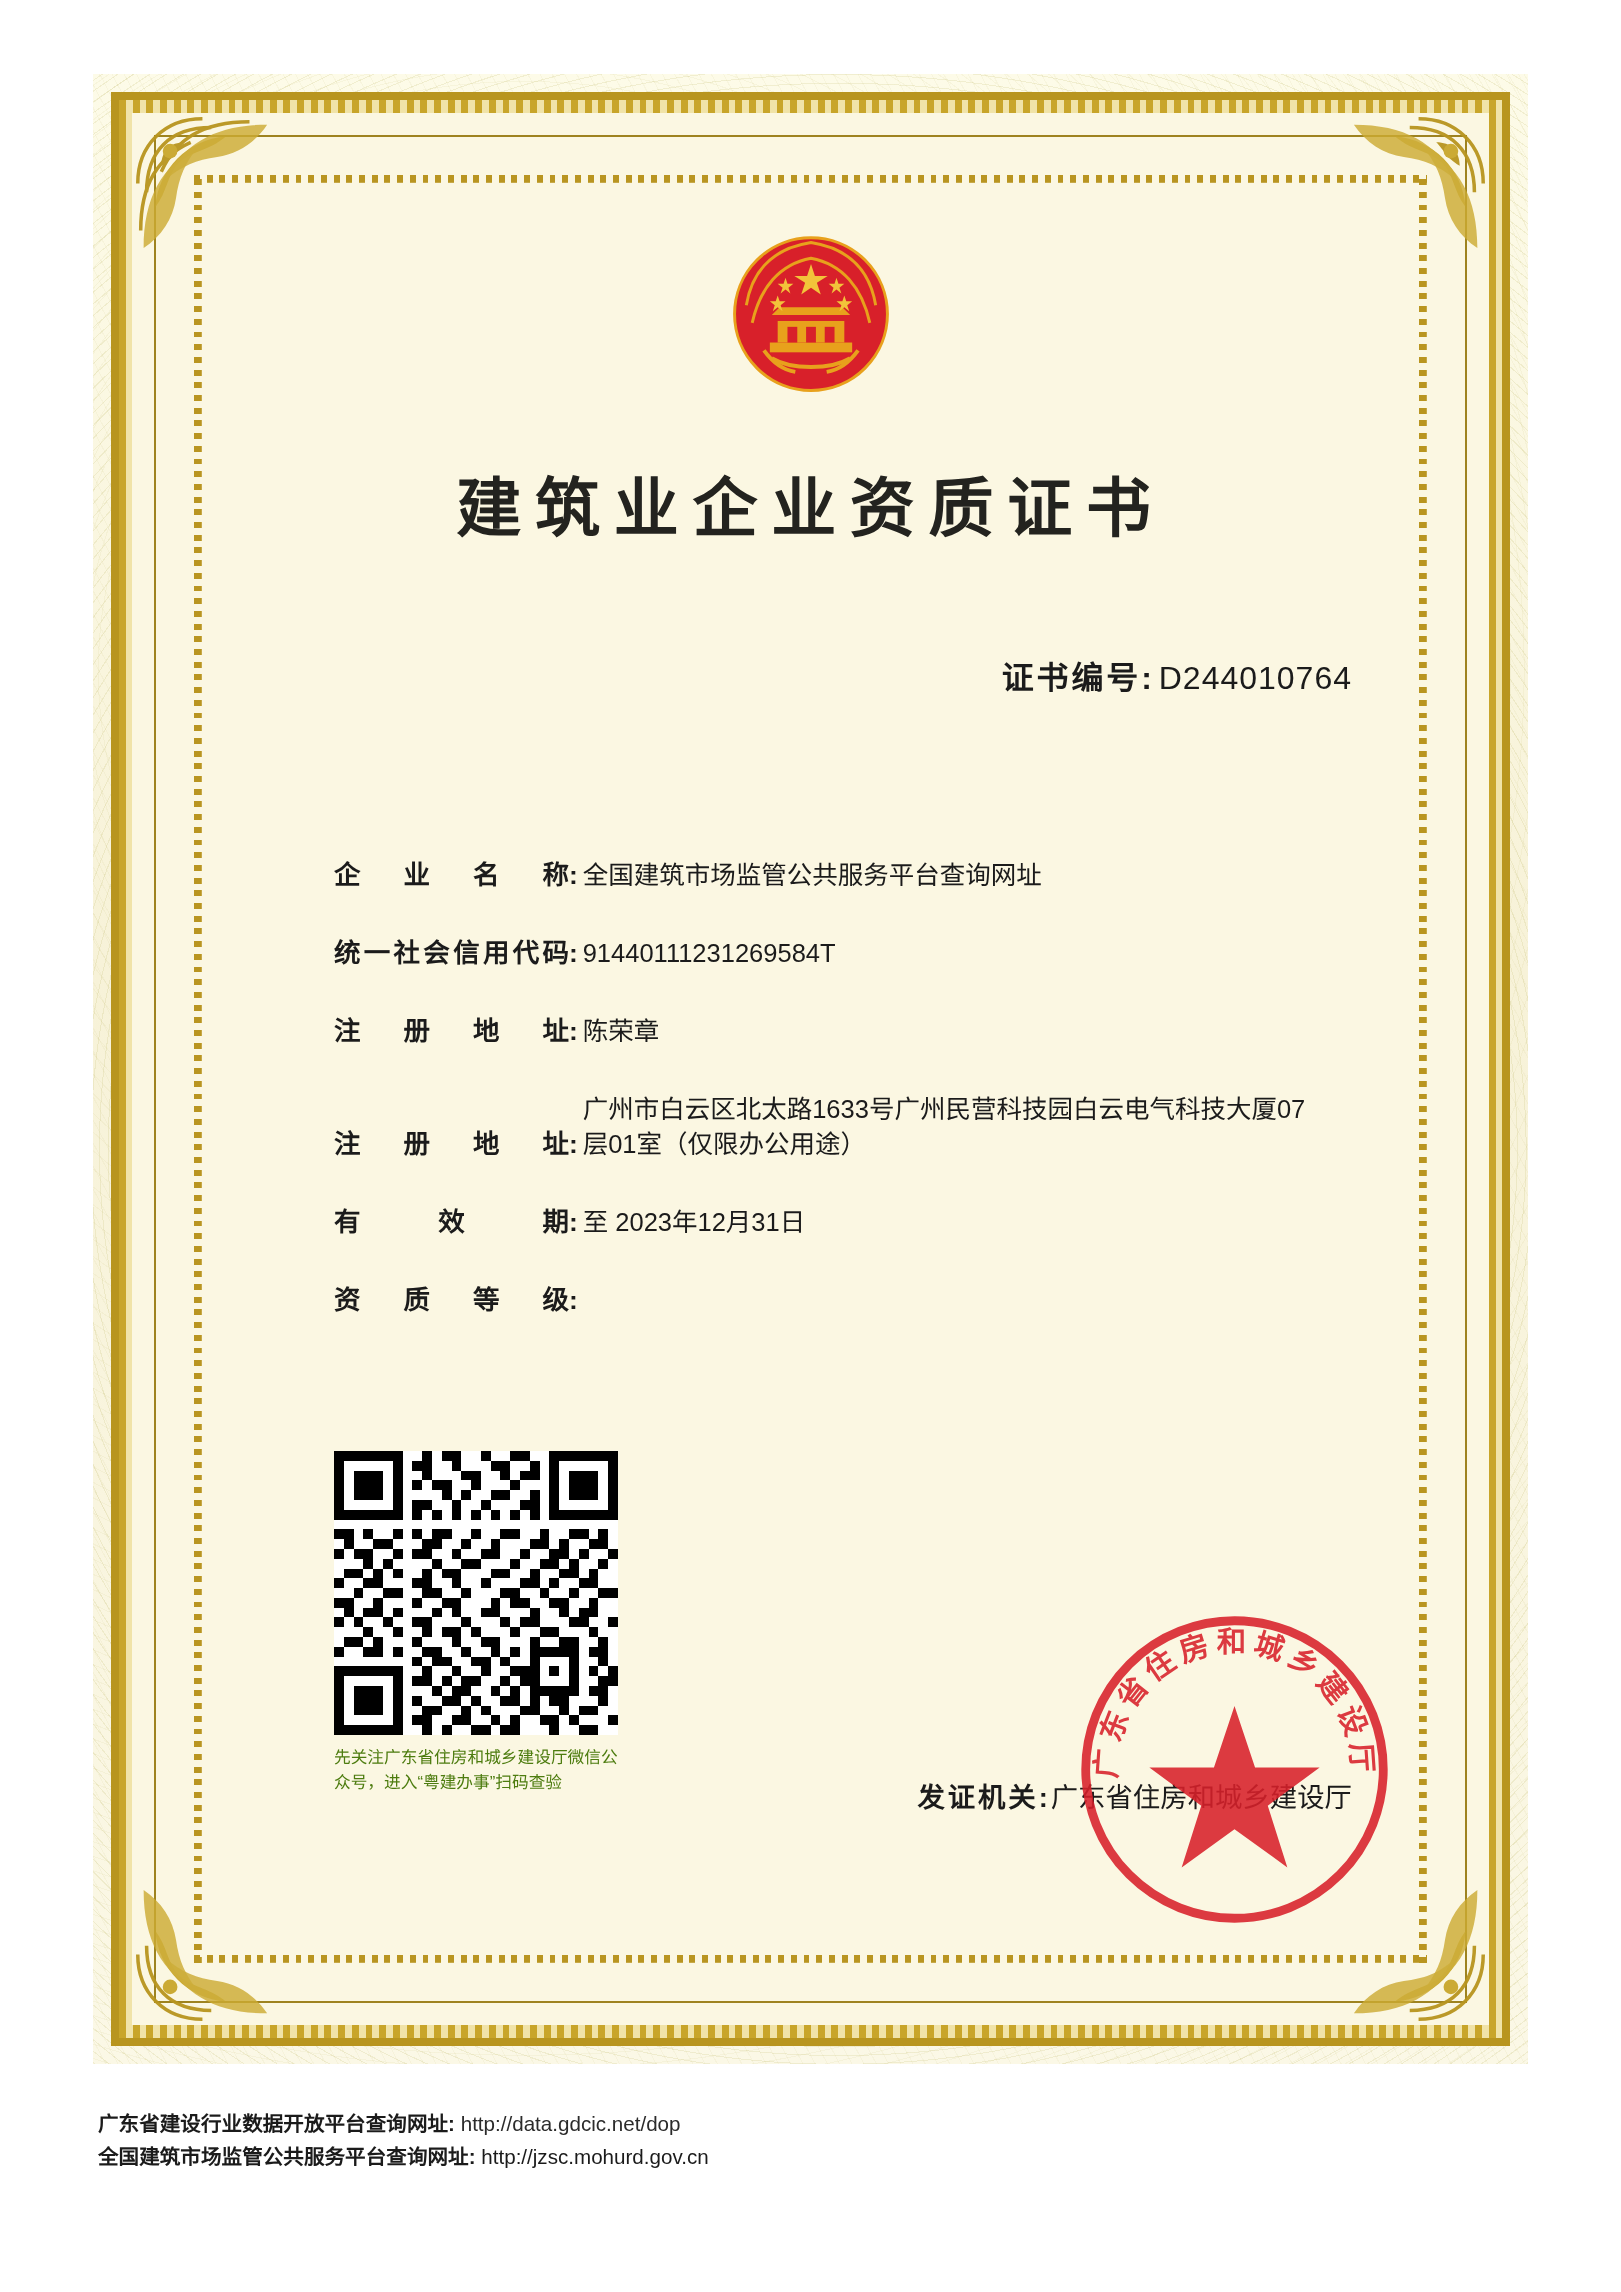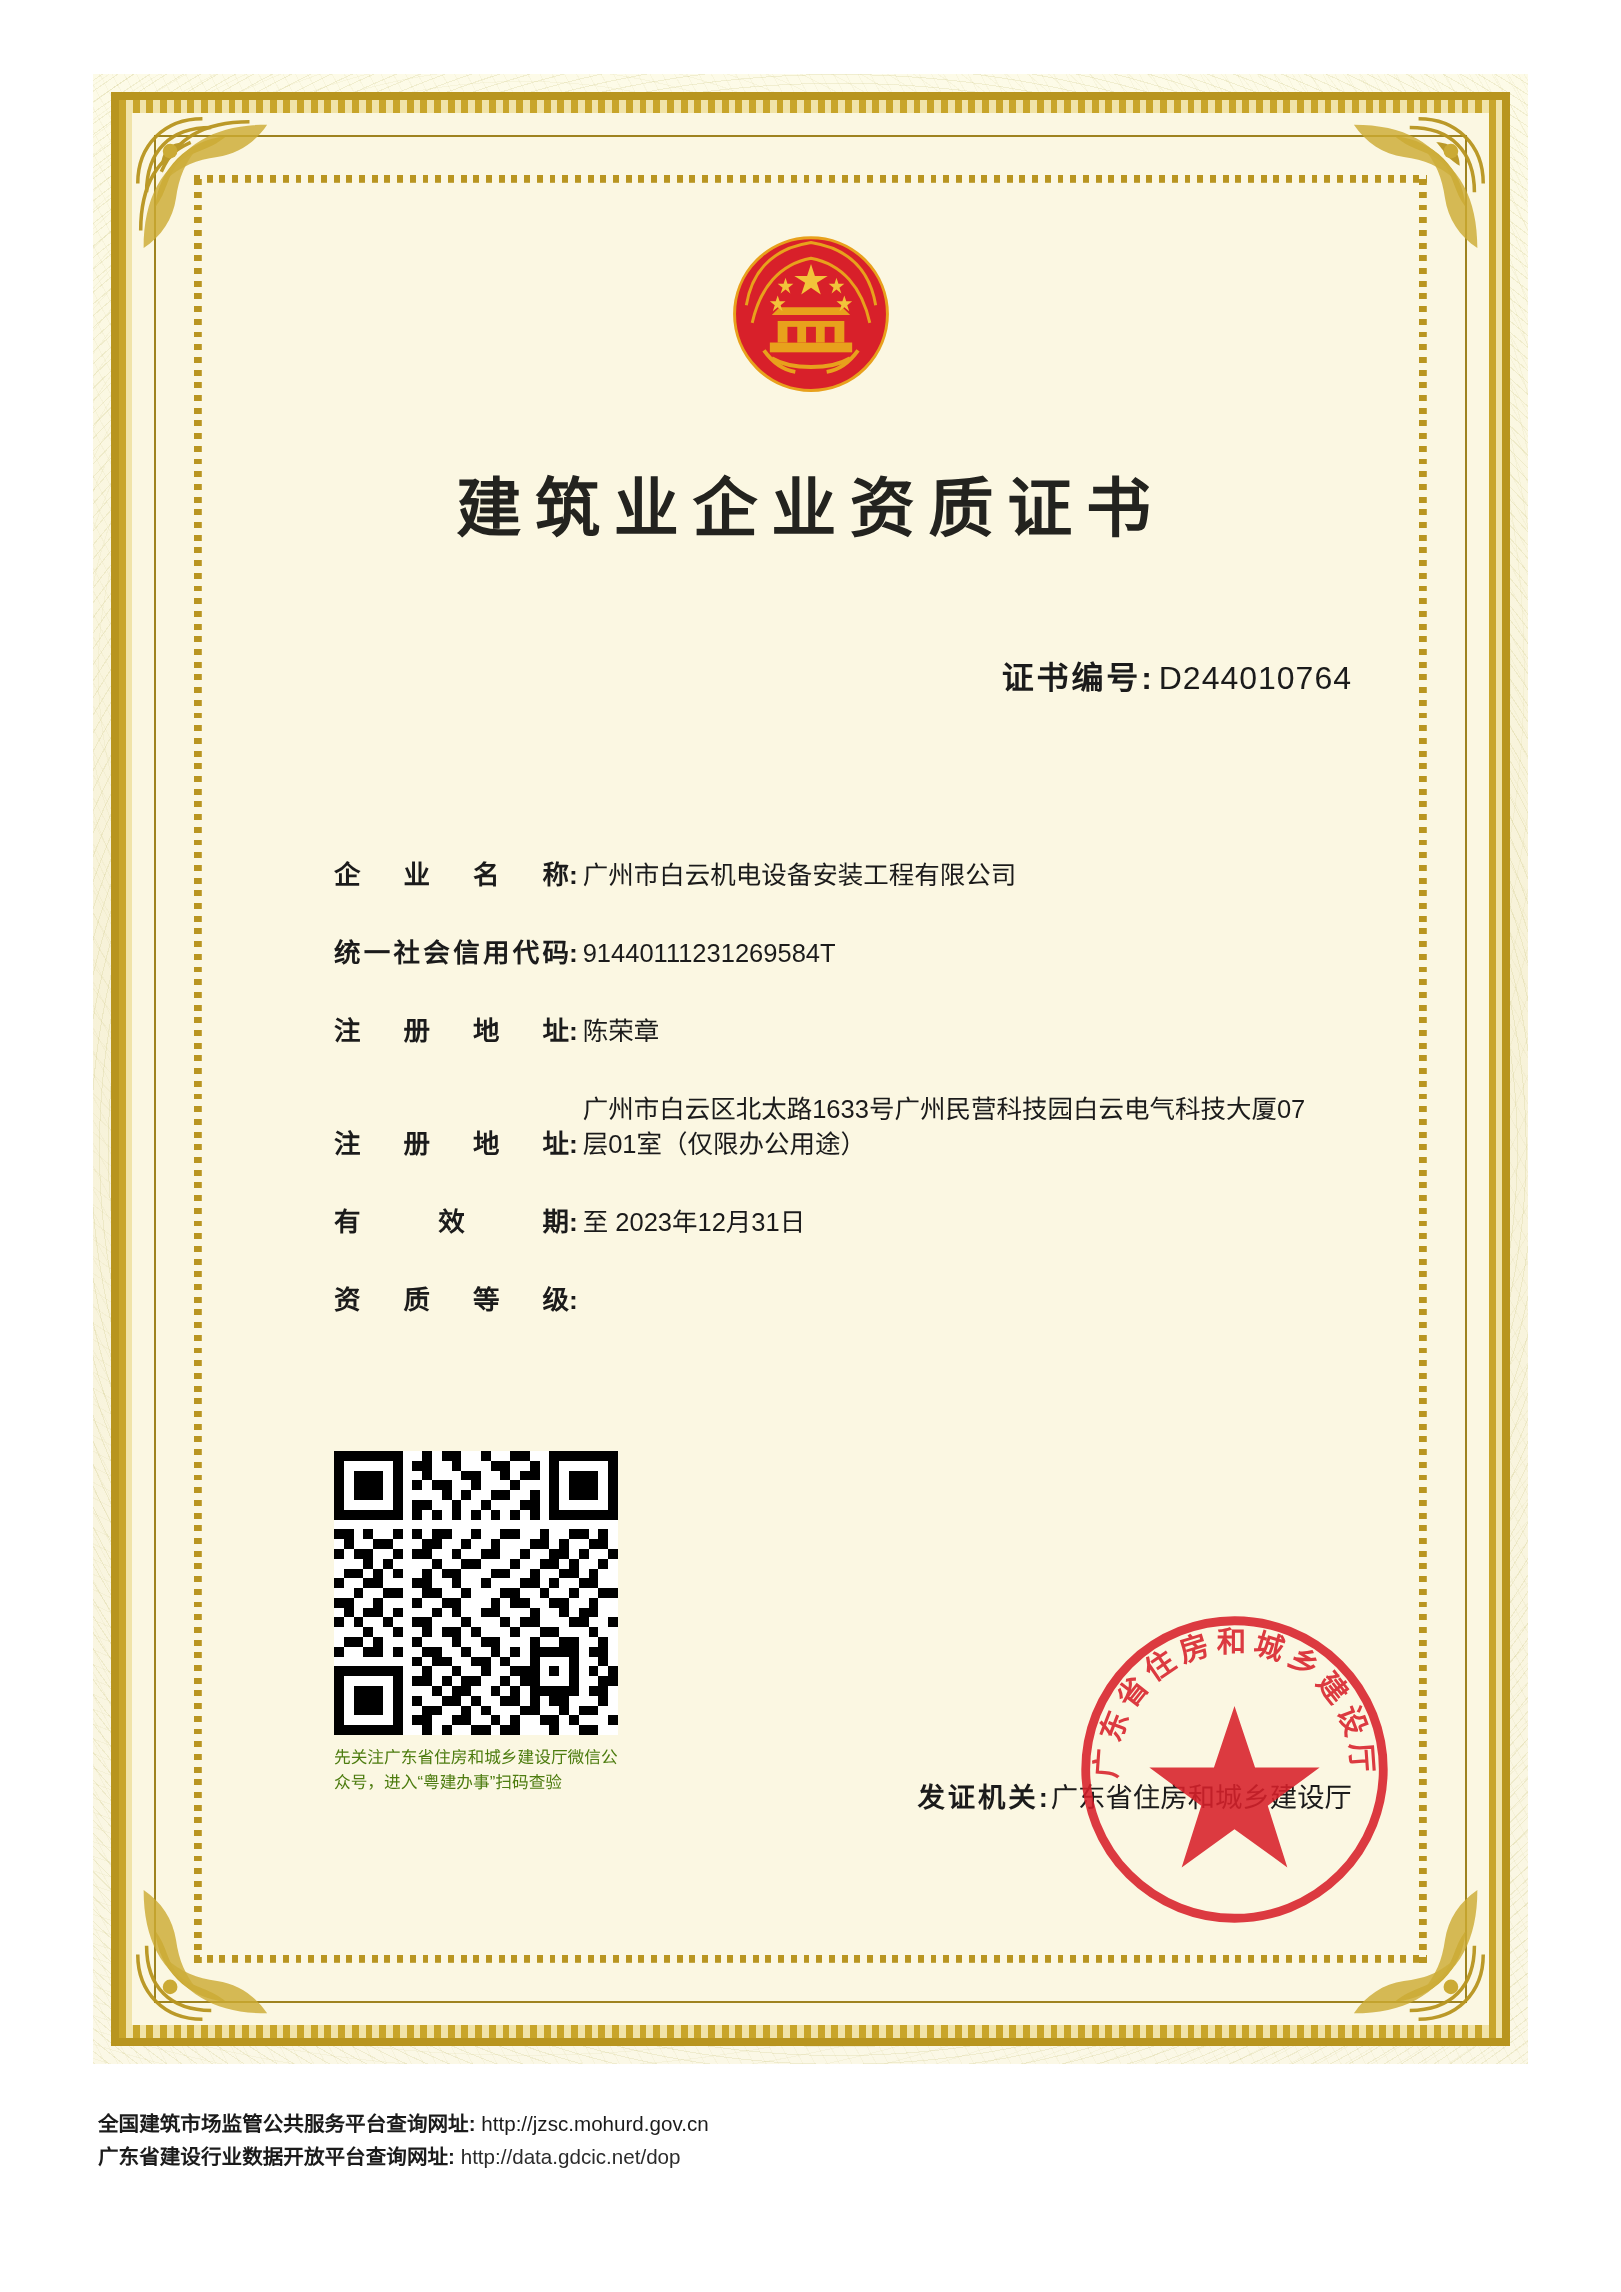--- a/index.html
+++ b/index.html
@@ -331,21 +331,21 @@
 
   <div class="cert-no">
     <span class="lbl">证书编号:</span><span class="val">D244010764</span>
   </div>
 
   <div class="fields">
 
     <div class="field-row">
       <div class="field-label">企业名称</div>
       <div class="field-colon">:</div>
-      <div class="field-value">广州市白云机电设备安装工程有限公司</div>
+      <div class="field-value">全国建筑市场监管公共服务平台查询网址</div>
     </div>
 
     <div class="field-row">
       <div class="field-label">统一社会信用代码</div>
       <div class="field-colon">:</div>
       <div class="field-value">91440111231269584T</div>
     </div>
 
     <div class="field-row">
       <div class="field-label">注册地址</div>
@@ -616,21 +616,21 @@
       <text font-family="'DejaVu Sans','Liberation Sans',sans-serif" font-size="30" fill="#d8202a" font-weight="bold" letter-spacing="6">
         <textPath href="#sealArc" startOffset="50%" text-anchor="middle">广东省住房和城乡建设厅</textPath>
       </text>
     </svg>
   </div>
 
 </div>
 
 <div class="footer">
   <div class="row">
+    <span class="bold">广东省建设行业数据开放平台查询网址:</span>
+    <span class="url blue">http://data.gdcic.net/dop</span>
+  </div>
+  <div class="row">
     <span class="bold">全国建筑市场监管公共服务平台查询网址:</span>
     <span class="url">http://jzsc.mohurd.gov.cn</span>
   </div>
-  <div class="row">
-    <span class="bold">广东省建设行业数据开放平台查询网址:</span>
-    <span class="url blue">http://data.gdcic.net/dop</span>
-  </div>
 </div>
 
 
 </body></html>

